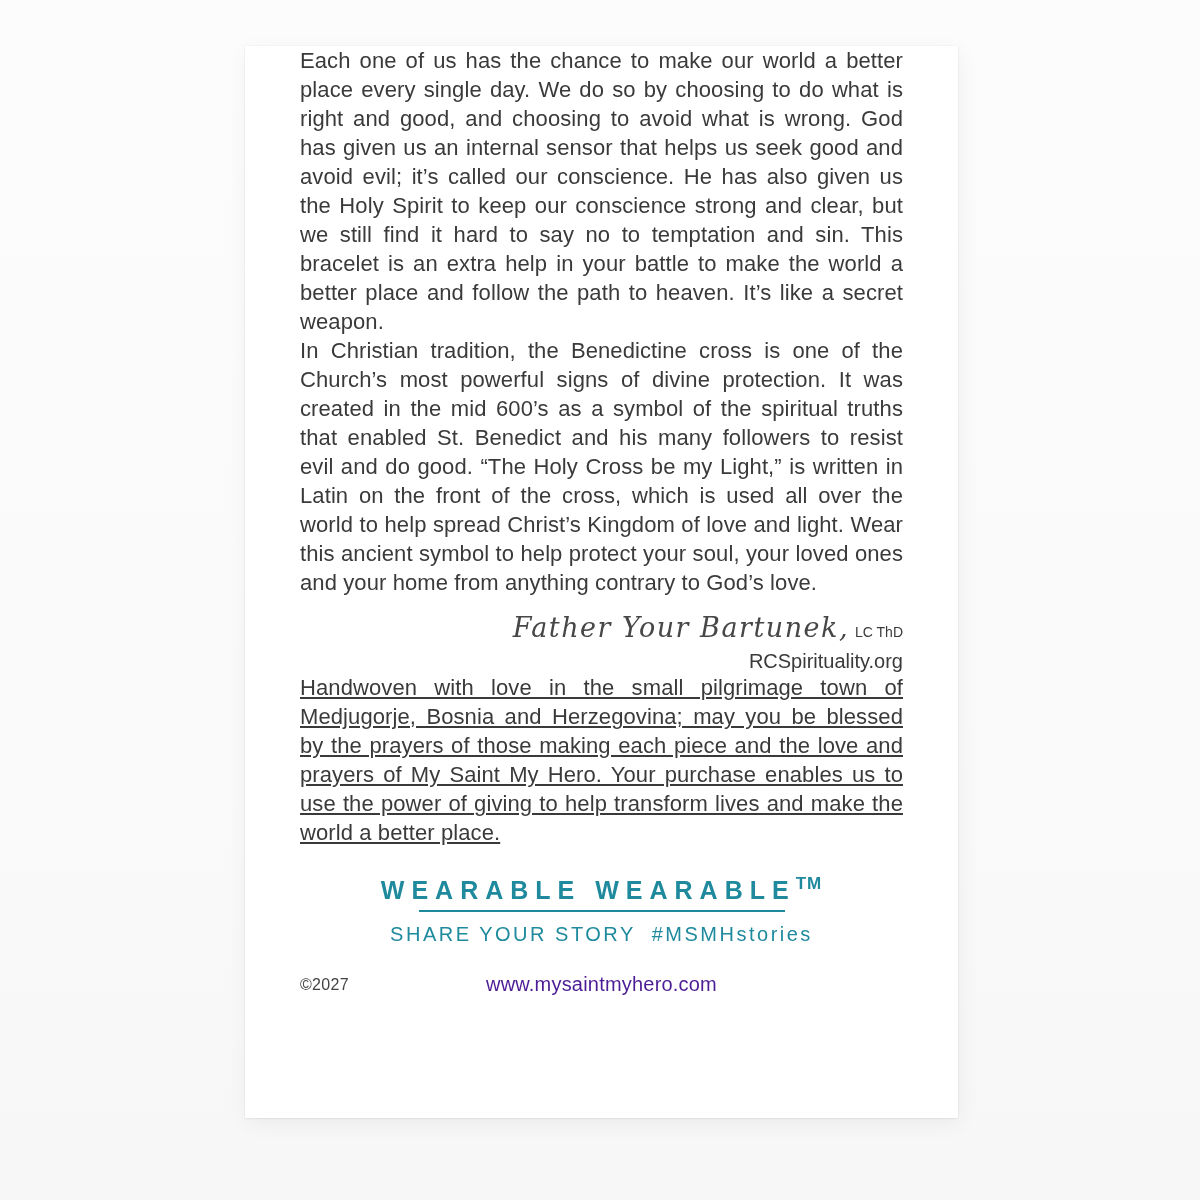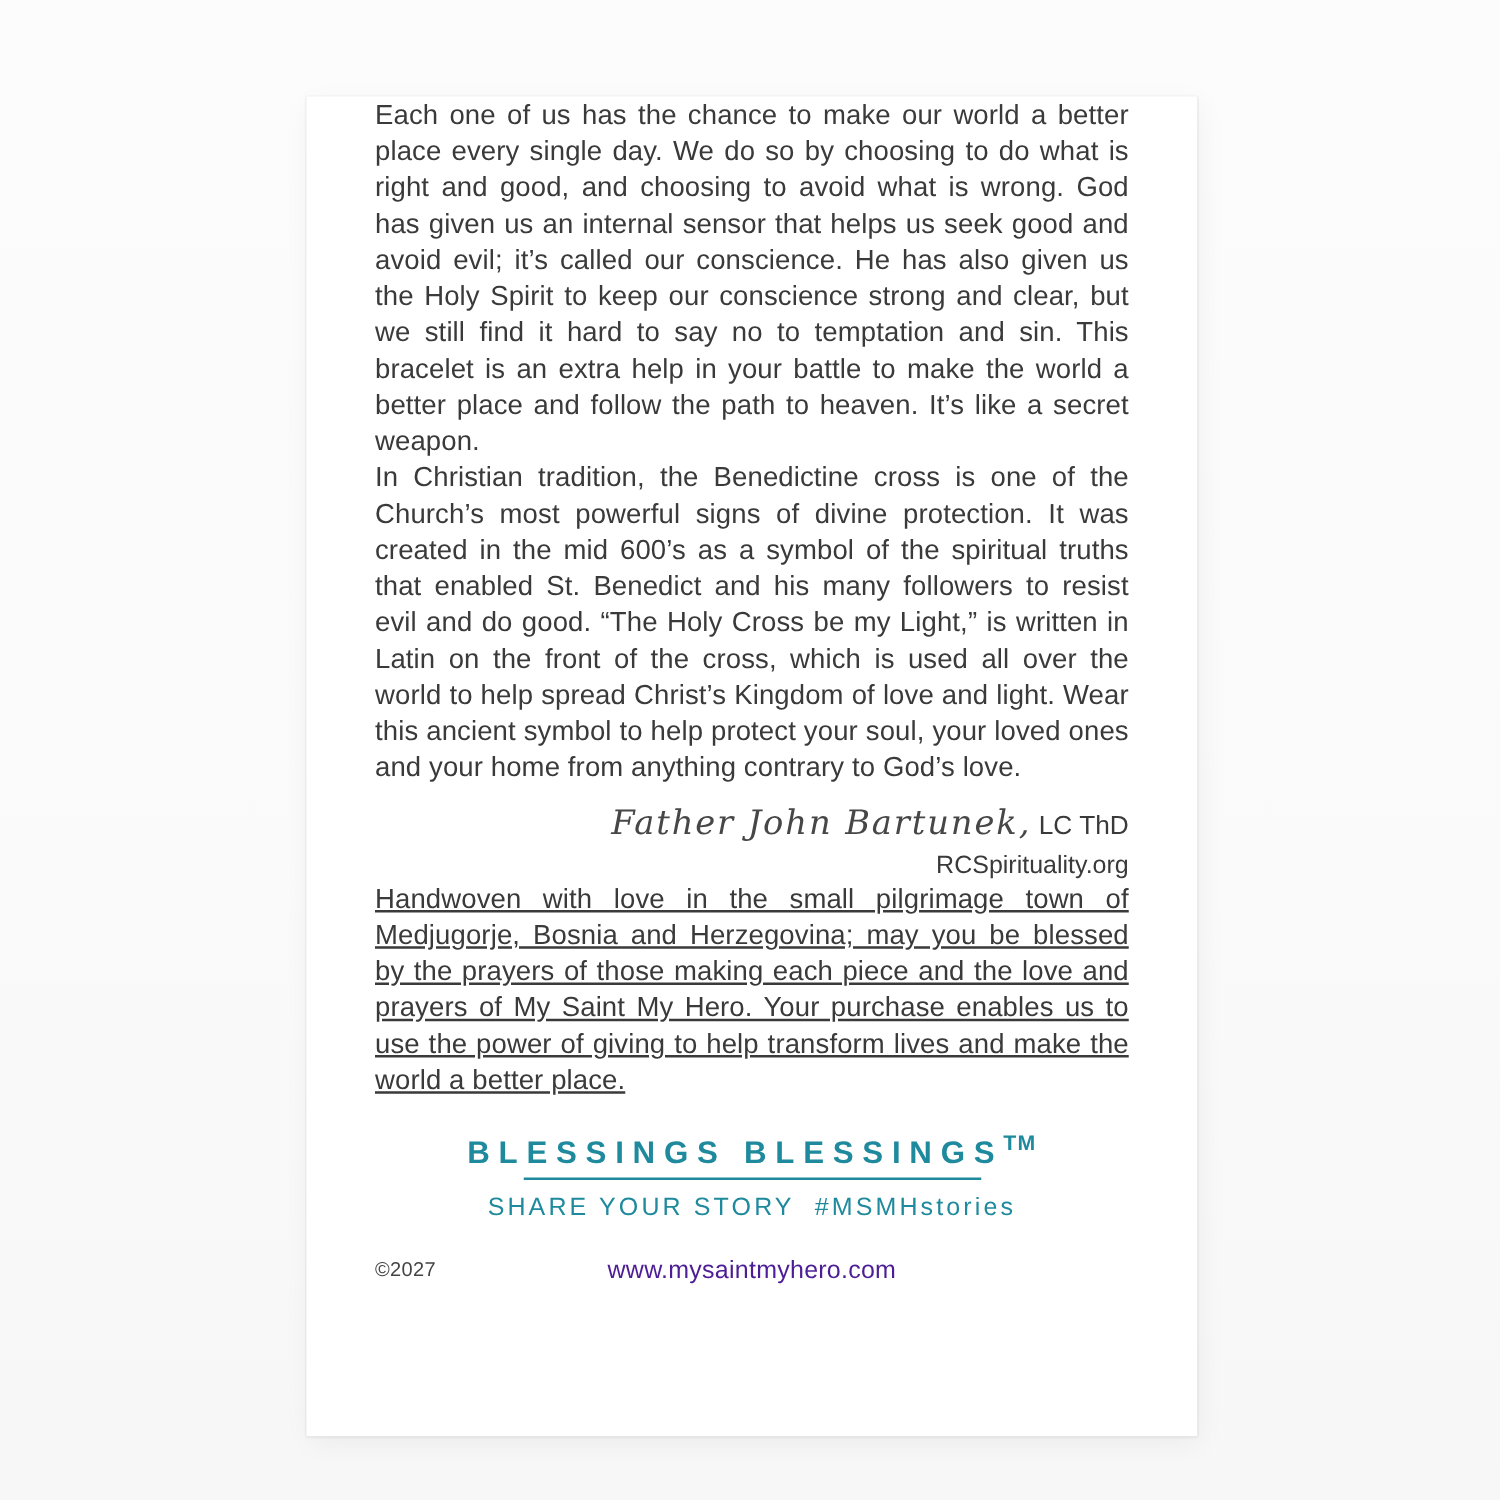--- a/index.html
+++ b/index.html
@@ -10,21 +10,21 @@
     font-family: "Liberation Sans", sans-serif;
     position: relative;
     overflow: hidden;
   }
   .stage {
     position: absolute; inset: 0;
     background: linear-gradient(180deg, #fcfcfc 0%, #fafafa 60%, #f7f7f7 100%);
   }
   .card {
     position: absolute;
-    left: 245px; top: 77px;
+    left: 245px; top: 46px;
     width: 713px; height: 1072px;
     background: #ffffff;
     box-shadow: 0 0 1px rgba(0,0,0,0.10), 2px 6px 22px rgba(0,0,0,0.05), 0 1px 2px rgba(0,0,0,0.06);
   }
   .content {
     position: absolute;
     left: 55px; right: 55px; top: 0;
   }
   p.body {
     margin: 0;
@@ -44,21 +44,21 @@
     white-space: nowrap;
   }
   .signature .script {
     font-family: "DejaVu Serif", serif;
     font-style: italic;
     font-size: 27px;
     letter-spacing: 1.5px;
     color: #474747;
   }
   .signature .credentials {
-    font-size: 21px;
+    font-size: 14px;
     margin-left: 6px;
   }
   .signature .org {
     font-size: 20px;
     line-height: 24px;
     color: #3a3a3a;
   }
   .p3 { margin-top: 116px; text-decoration: underline; }
   .brand {
     margin-top: 22px;
@@ -118,29 +118,29 @@
 <div class="stage">
   <div class="card">
     <div class="content">
 
       <p class="body p1">Each one of us has the chance to make our world a better place every single day. We do so by choosing to do what is right and good, and choosing to avoid what is wrong. God has given us an internal sensor that helps us seek good and avoid evil; it’s called our conscience. He has also given us the Holy Spirit to keep our conscience strong and clear, but we still find it hard to say no to temptation and sin. This bracelet is an extra help in your battle to make the world a better place and follow the path to heaven. It’s like a secret weapon.</p>
 
       <p class="body p2">In Christian tradition, the Benedictine cross is one of the Church’s most powerful signs of divine protection. It was created in the mid 600’s as a symbol of the spiritual truths that enabled St. Benedict and his many followers to resist evil and do good. “The Holy Cross be my Light,” is written in Latin on the front of the cross, which is used all over the world to help spread Christ’s Kingdom of love and light. Wear this ancient symbol to help protect your soul, your loved ones and your home from anything contrary to God’s love.</p>
 
       <div class="signature">
         <div>
-          <span class="script">Father John Bartunek,</span><span class="credentials">LC ThD</span>
+          <span class="script">Father Your Bartunek,</span><span class="credentials">LC ThD</span>
         </div>
         <div class="org">RCSpirituality.org</div>
       </div>
 
       <p class="body p3">Handwoven with love in the small pilgrimage town of Medjugorje, Bosnia and Herzegovina; may you be blessed by the prayers of those making each piece and the love and prayers of My Saint My Hero. Your purchase enables us to use the power of giving to help transform lives and make the world a better place.</p>
 
       <div class="brand">
-        <div class="brand-title"><span>BLESSINGS BLESSINGS</span><sup>TM</sup></div>
+        <div class="brand-title"><span>WEARABLE WEARABLE</span><sup>TM</sup></div>
         <hr class="brand-divider">
         <div class="brand-tagline">
           <span>SHARE YOUR STORY</span><span class="hashtag">#MSMHstories</span>
         </div>
       </div>
 
       <div class="footer">
         <span class="copyright">©2027</span>
         <div class="website">www.mysaintmyhero.com</div>
       </div>

